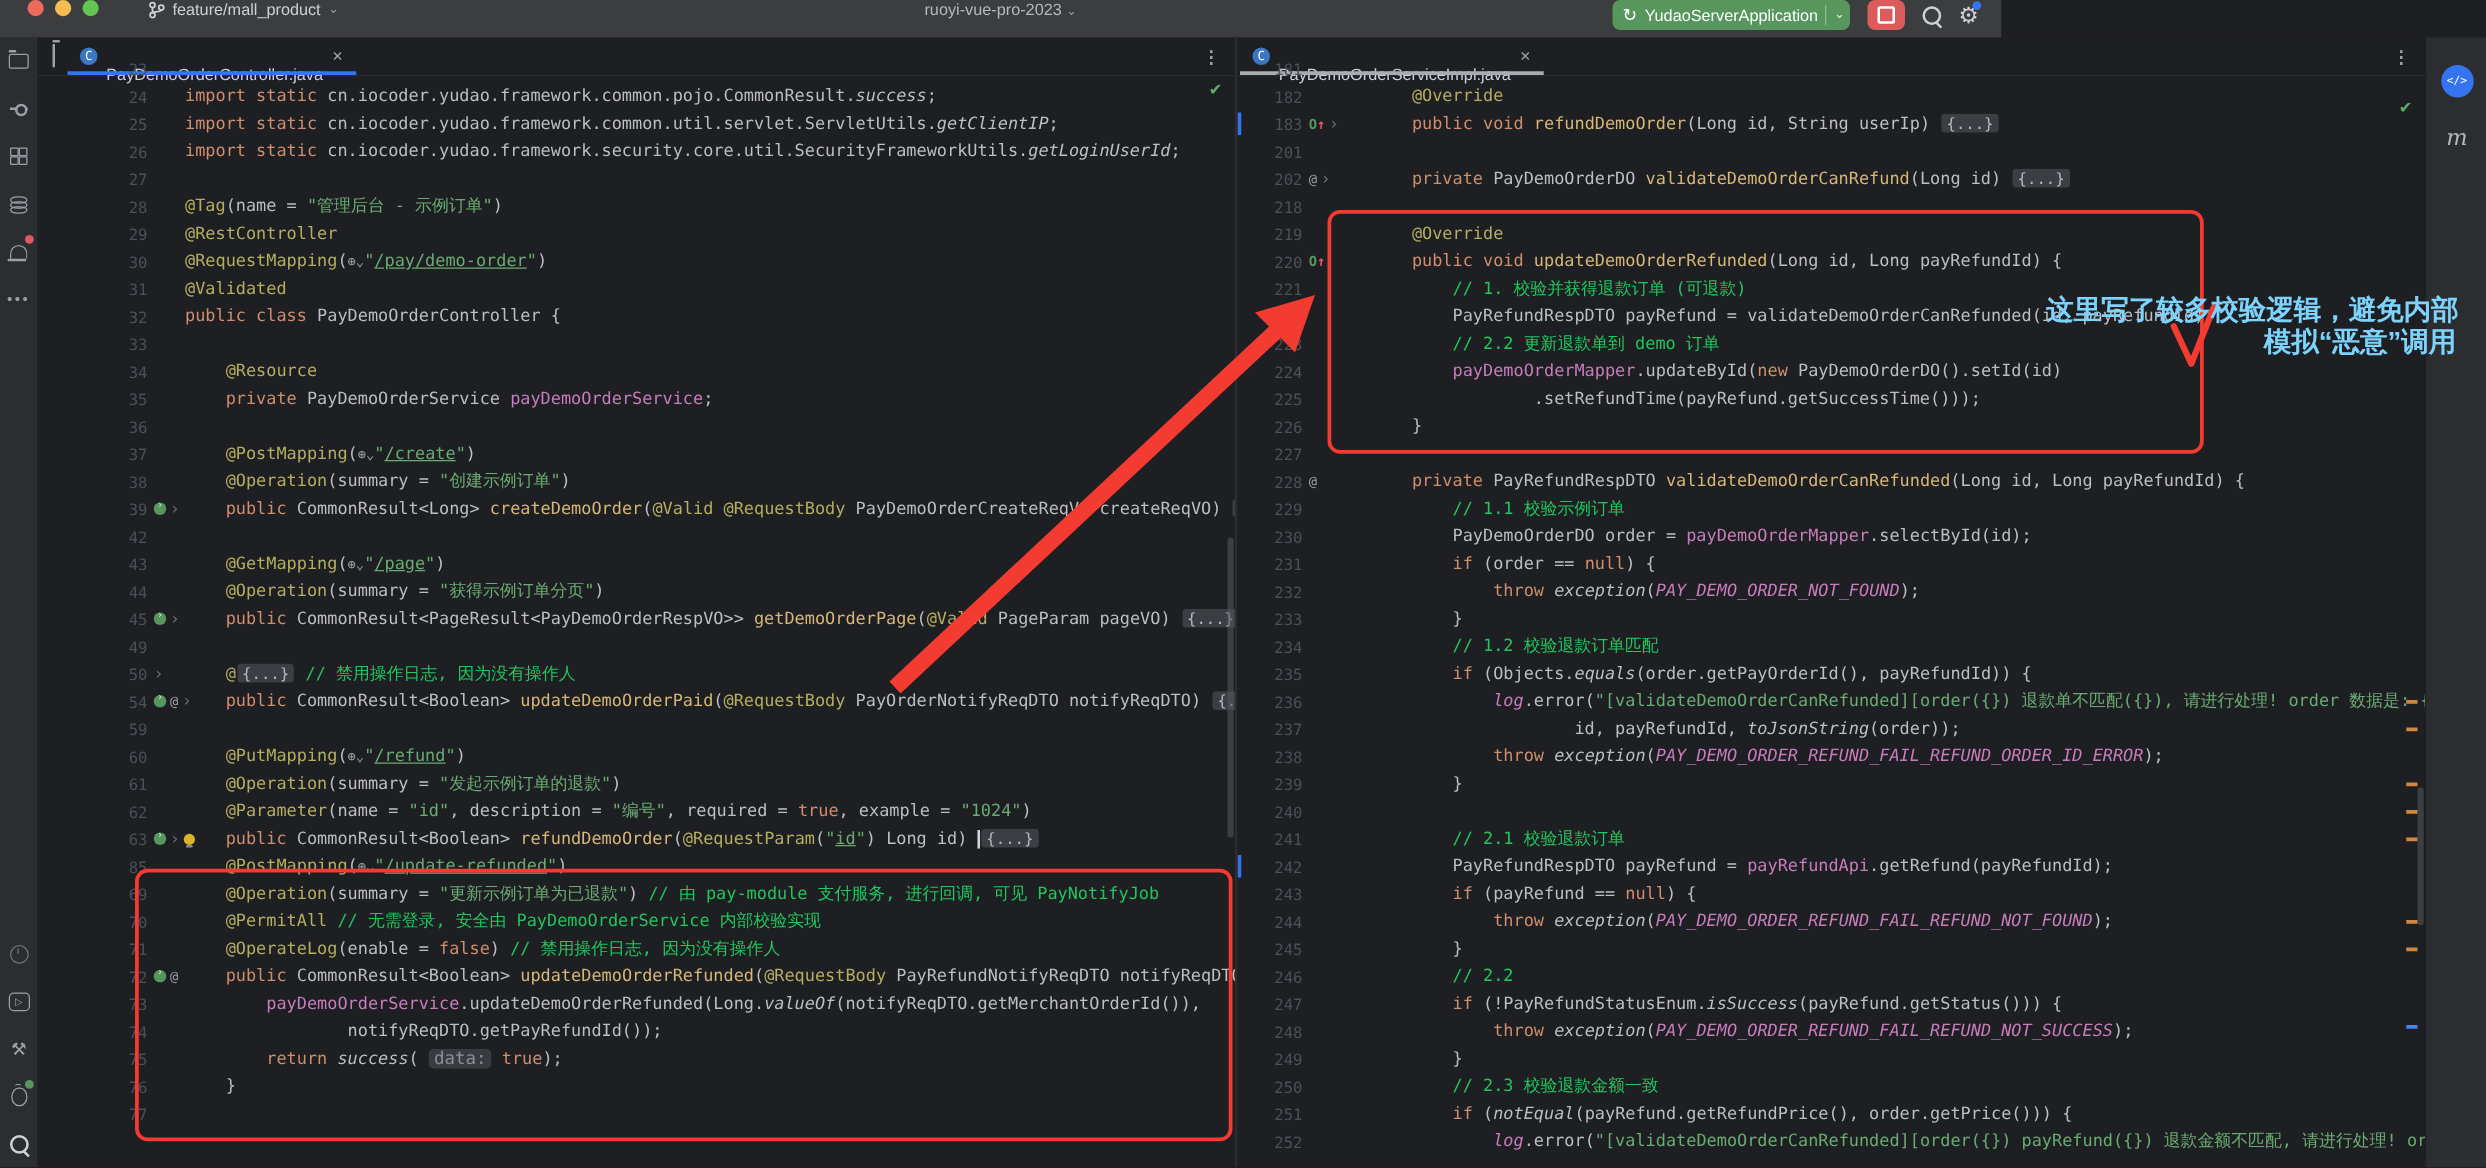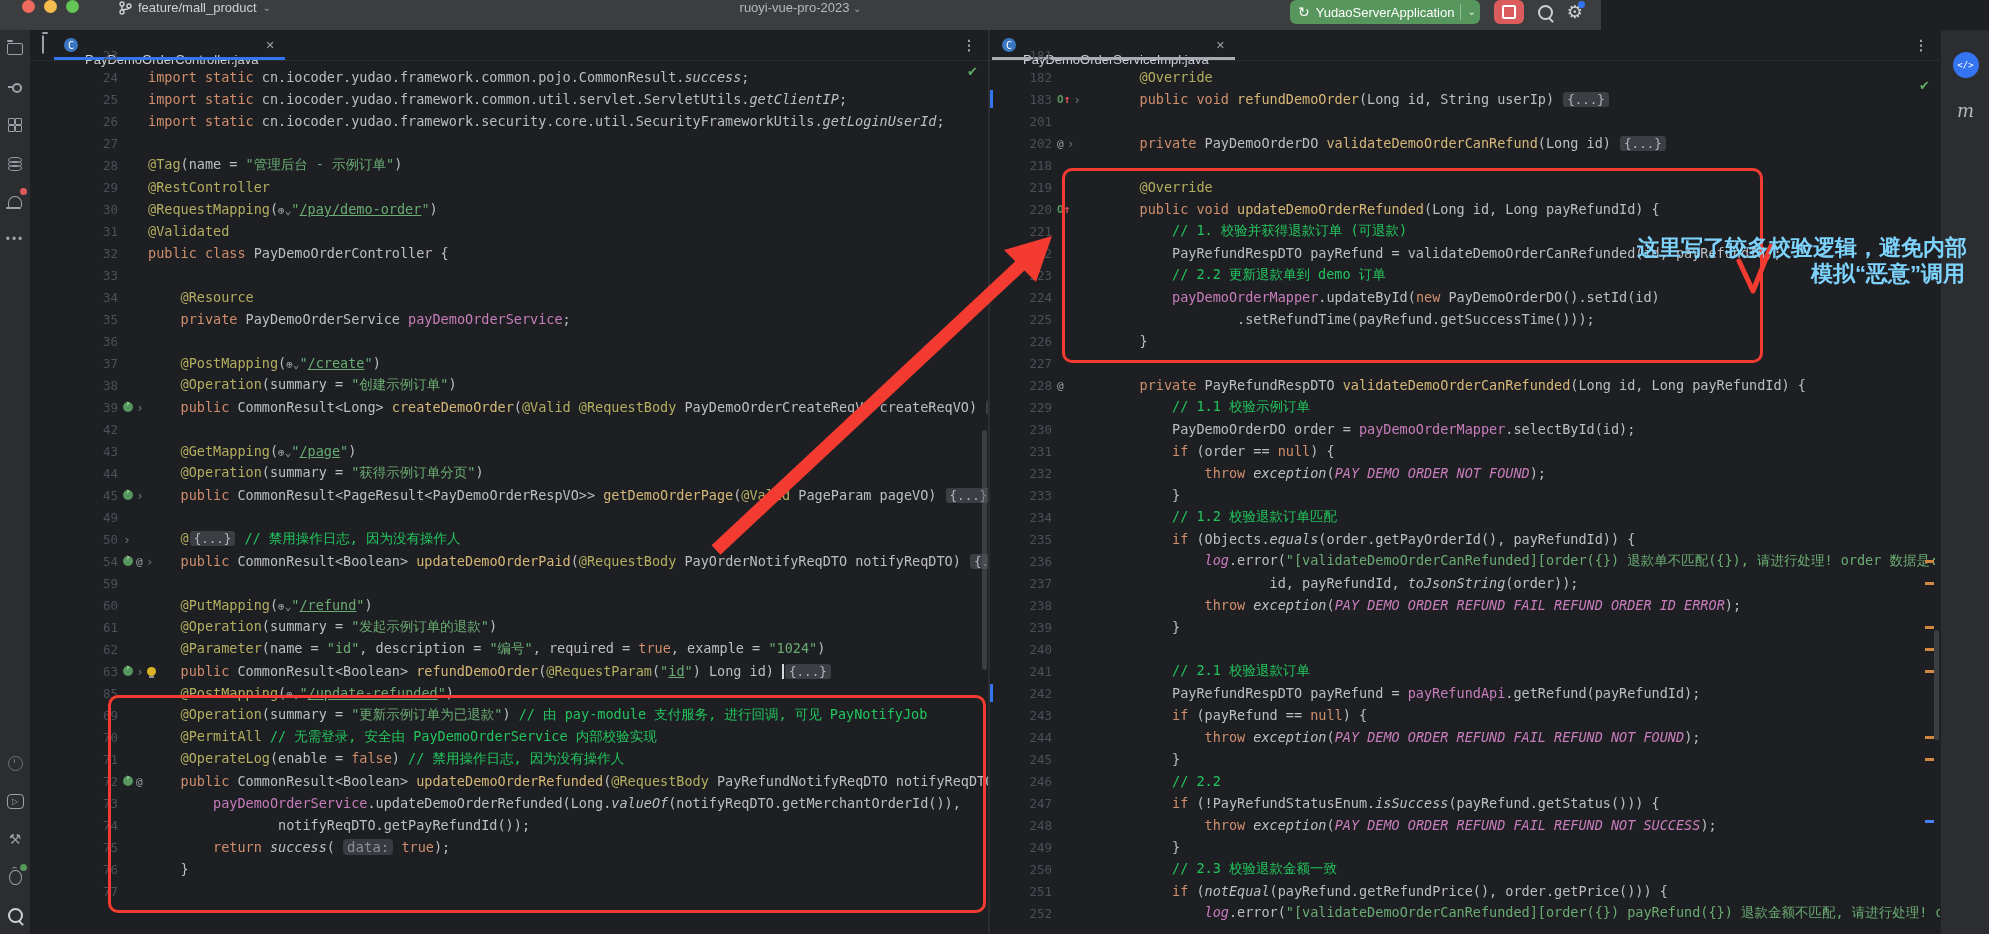--- a/index.html
+++ b/index.html
@@ -71,21 +71,21 @@
   .tfolder{margin:0 10px 0 12px;cursor:pointer;}
   .more{margin-left:auto;margin-right:12px;color:#9da0a8;font-size:14px;font-weight:bold;cursor:pointer;}
   .edcheck{position:absolute;right:10px;color:#5fad65;font-size:13px;z-index:5;}
   #pane-left .edcheck{top:34px;}
   #pane-right .edcheck{top:48px;}
   
   .coderows{margin-top:-17px;position:relative;}
   .row{height:22px;display:flex;align-items:center;font-family:"DejaVu Sans Mono",monospace;
        font-size:13.5px;white-space:pre;position:relative;}
   #pane-left .row{padding-left:28px;}
-  #pane-right .row{padding-left:16px;}
+  #pane-right .row{padding-left:6px;}
   .ln{color:#4b5059;text-align:right;flex:none;font-size:12.5px;cursor:pointer;}
   #pane-left .ln{width:60px;}
   #pane-right .ln{width:46px;}
   .gicons{flex:none;display:flex;align-items:center;gap:3px;padding-left:5px;}
   #pane-left .gicons{width:25px;}
   #pane-right .gicons{width:50px;}
   .code{flex:1;overflow:hidden;color:#bcbec4;}
   .has-bar::before{content:"";position:absolute;left:0;top:2px;bottom:2px;width:3px;background:#3574f0;}
   
   .gi-api{width:10px;height:10px;border-radius:50%;background:#57965c;position:relative;flex:none;}

